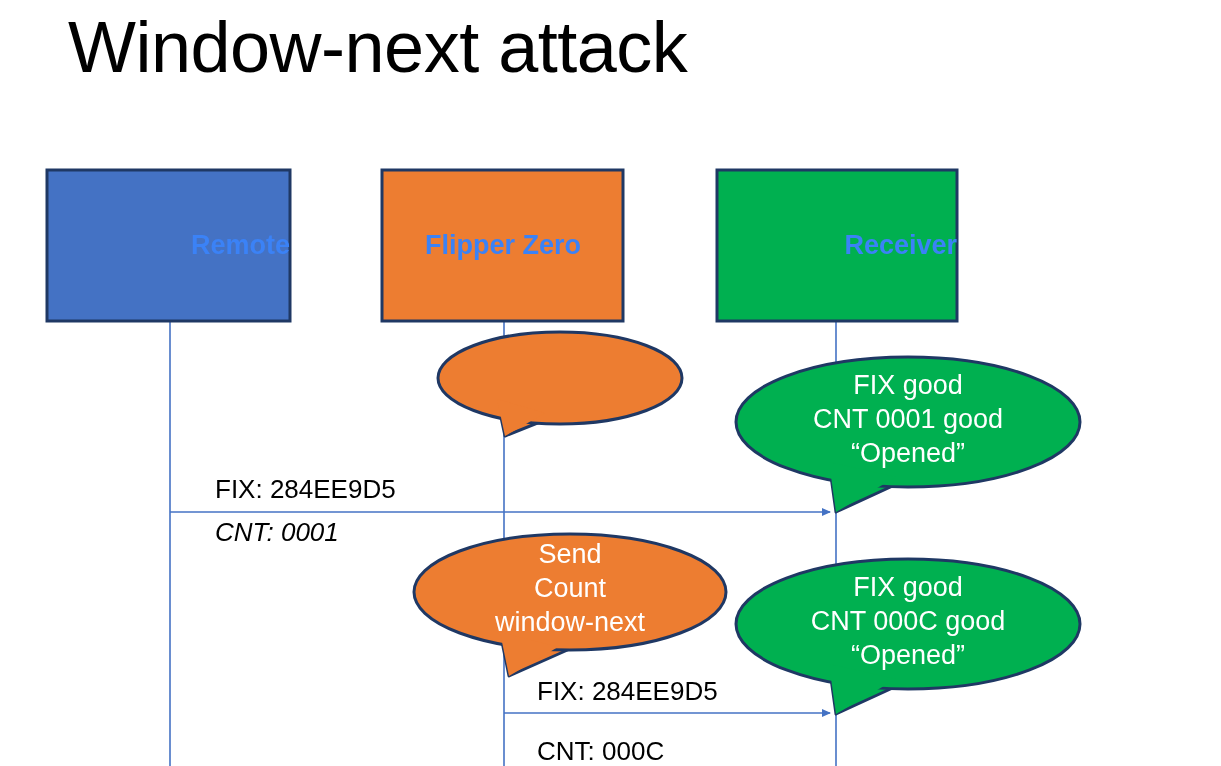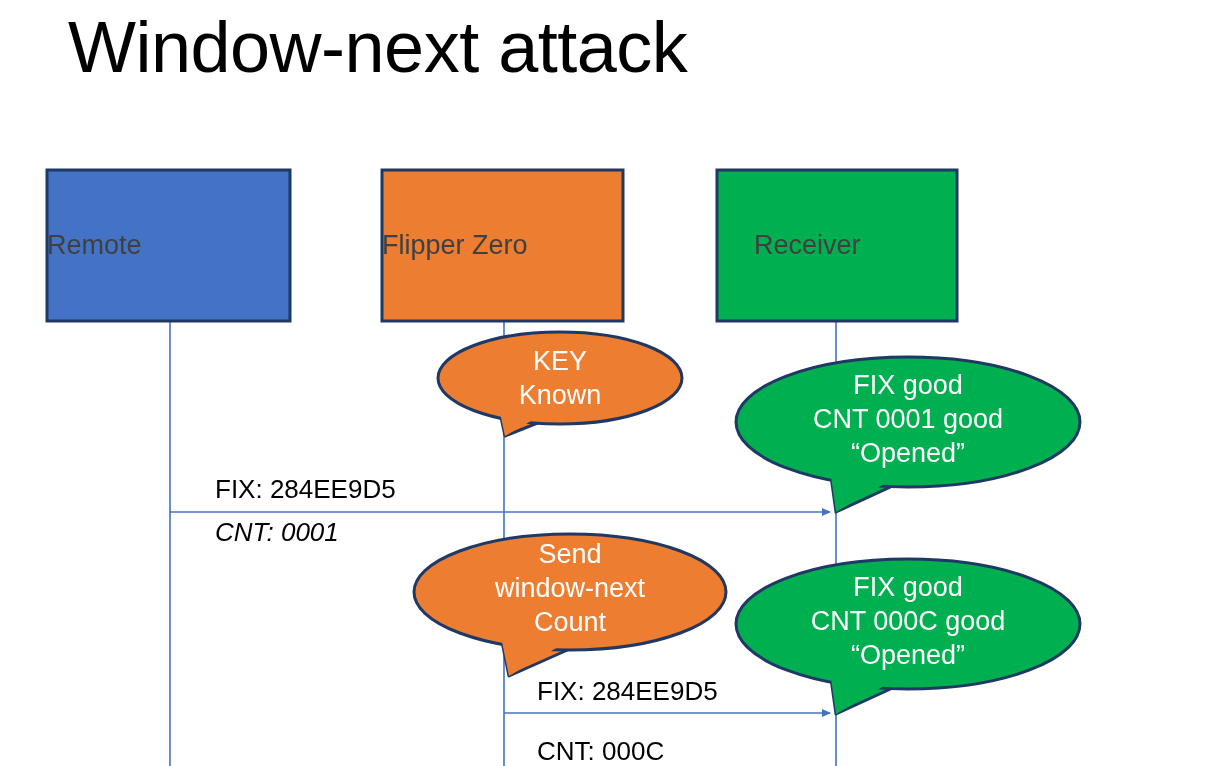--- a/index.html
+++ b/index.html
@@ -41,25 +41,26 @@
     position: absolute;
     left: 0;
     top: 0;
     width: 1221px;
     height: 766px;
   }
 
   
   .node-label {
     position: absolute;
-    color: #404040;
+    color: #3b82f6;
     font-size: 27px;
     line-height: 33px;
-    text-align: left;
+    text-align: right;
     white-space: nowrap;
+    font-weight: bold;
   }
 
   .bubble-label {
     position: absolute;
     color: #ffffff;
     font-size: 27px;
     line-height: 34px;
     text-align: center;
     white-space: nowrap;
   }
@@ -121,37 +122,33 @@
     <g>
       <path d="M836,714 L829,664 L910,680 Z" fill="#00B050" stroke="#1F3864" stroke-width="3" stroke-linejoin="round"></path>
       <ellipse cx="908" cy="624" rx="172" ry="65" fill="#00B050" stroke="#1F3864" stroke-width="3"></ellipse>
       <path d="M836,714 L829,664 L896,679 Z" fill="#00B050" stroke="none"></path>
     </g>
 
   </svg>
 
   <div class="node-label" style="left:47px; top:229px; width:243px;">Remote</div>
   <div class="node-label" style="left:382px; top:229px; width:199px;">Flipper Zero</div>
-  <div class="node-label" style="left:717px; top:229px; width:240px;padding-left:37px;">Receiver</div>
+  <div class="node-label" style="left:717px; top:229px; width:240px;">Receiver</div>
 
-  <div class="bubble-label" style="left:438px; top:344px; width:244px;">
-    <span>KEY</span>
-    <span>Known</span>
-  </div>
 
   <div class="bubble-label" style="left:736px; top:368px; width:344px;">
     <span>FIX good</span>
     <span>CNT 0001 good</span>
     <span>“Opened”</span>
   </div>
 
   <div class="bubble-label" style="left:414px; top:537px; width:312px;text-align:center;">
     <span>Send</span>
+    <span>Count</span>
     <span>window-next</span>
-    <span>Count</span>
   </div>
 
   <div class="bubble-label" style="left:736px; top:570px; width:344px;">
     <span>FIX good</span>
     <span>CNT 000C good</span>
     <span>“Opened”</span>
   </div>
 
   <div class="msg-label" style="left:183px; top:473px;">FIX: 284EE9D5</div>
   <div class="msg-label" style="left:183px; top:516px;font-style:italic;">CNT: 0001</div>

